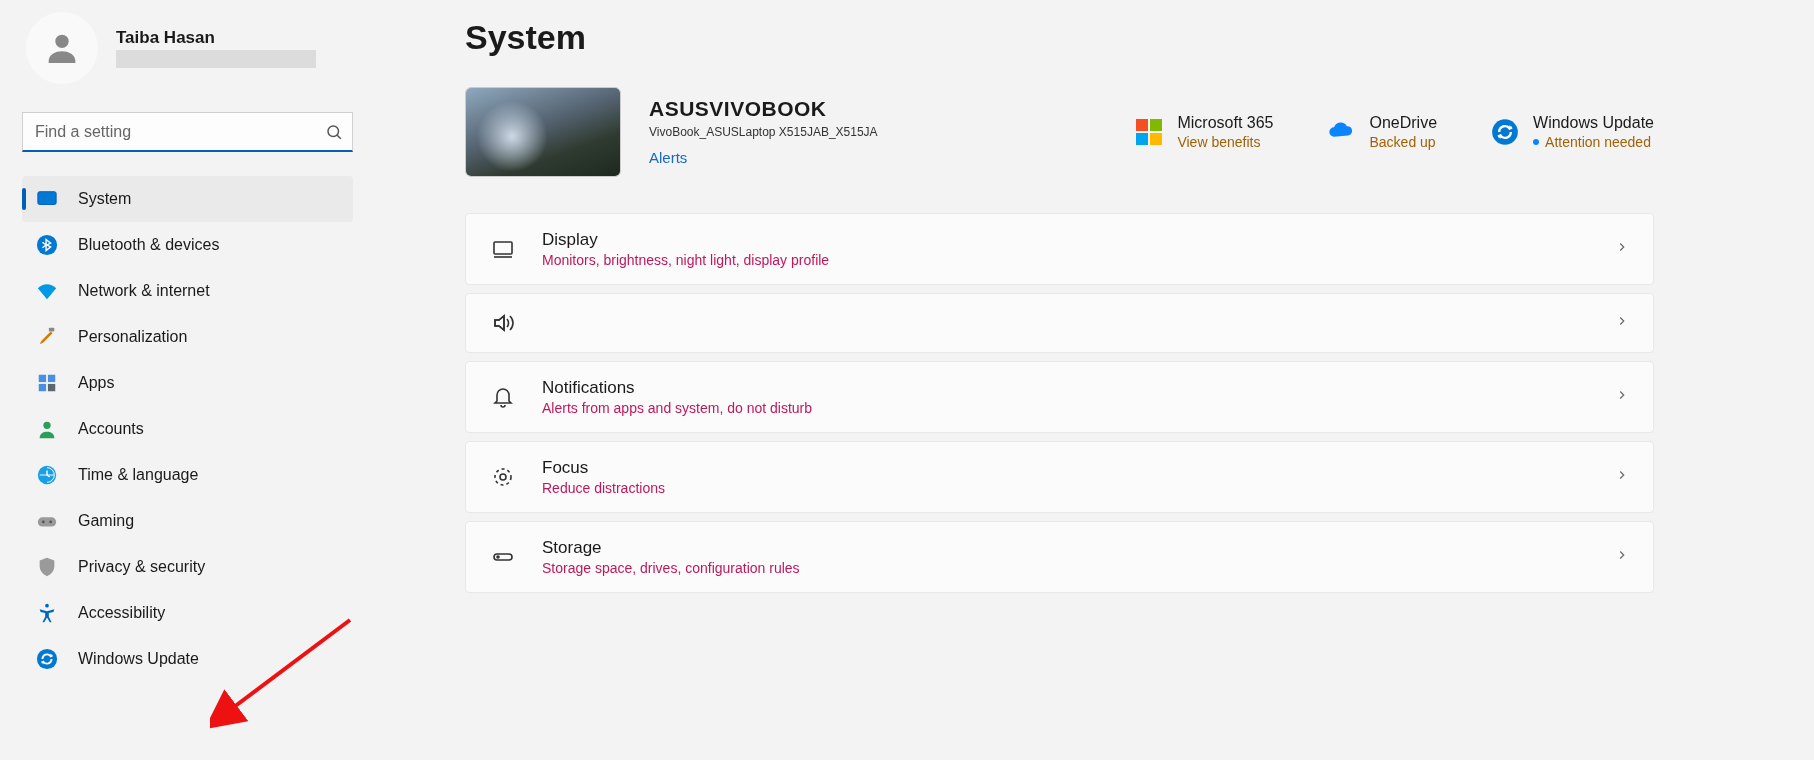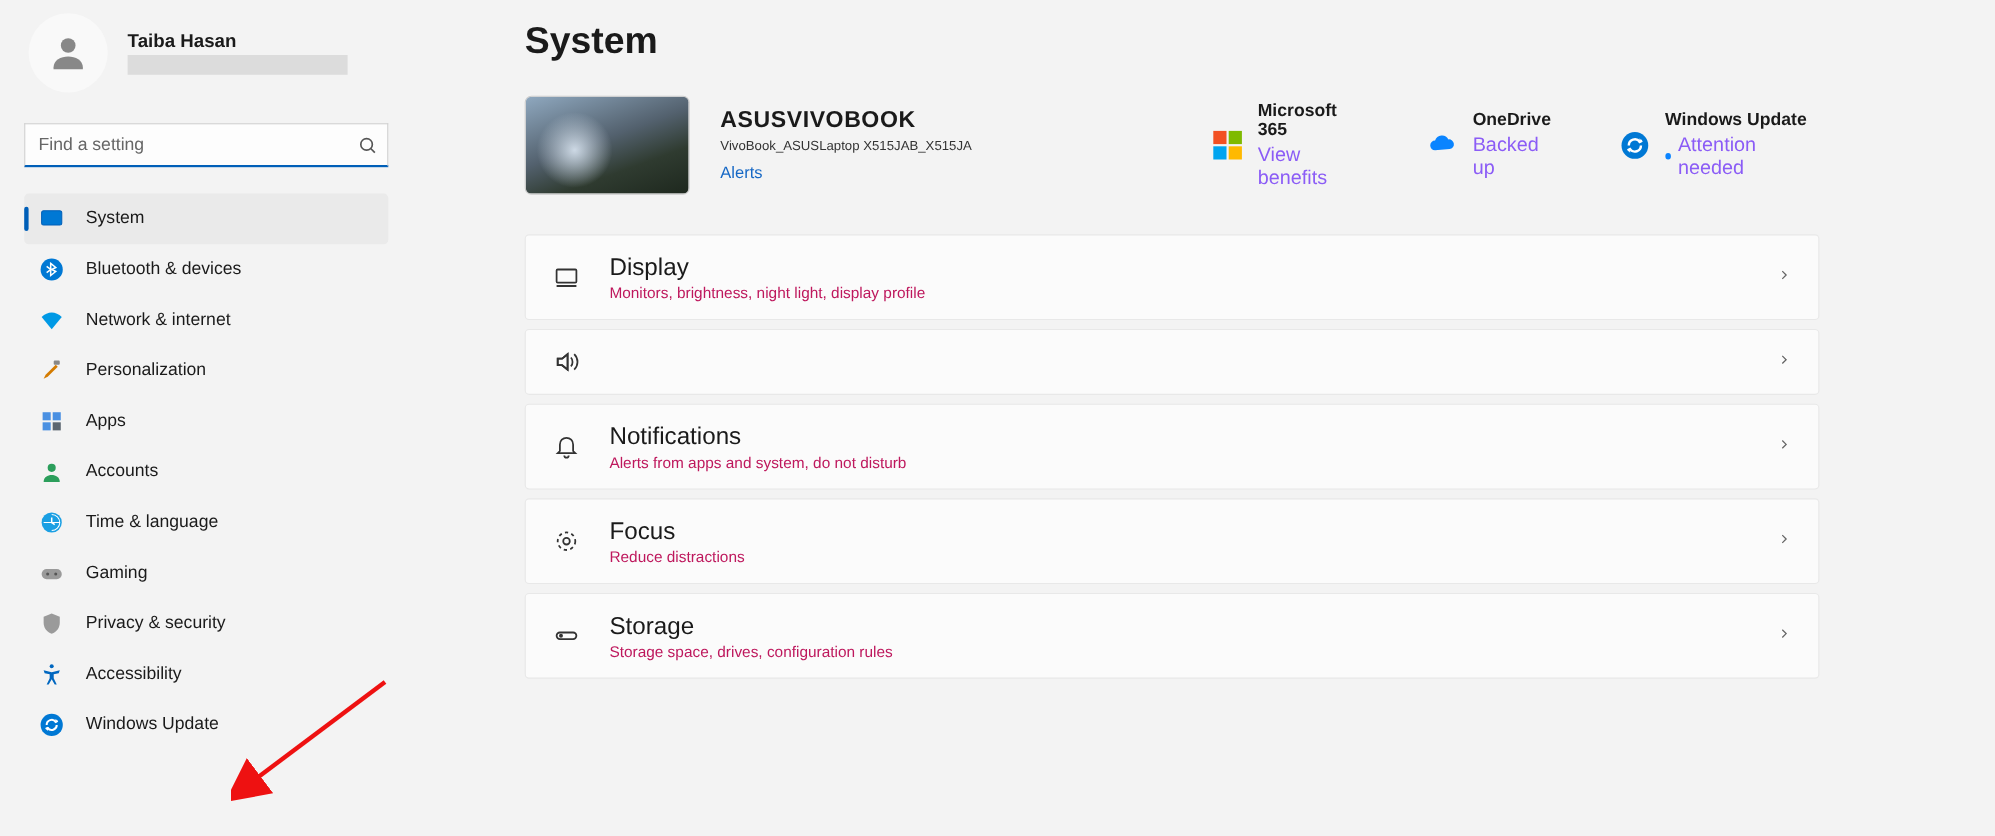--- a/index.html
+++ b/index.html
@@ -1,17 +1,17 @@
 <!DOCTYPE html>
 <html><head>
 <meta charset="utf-8">
 <style>
   * { box-sizing: border-box; margin: 0; padding: 0; font-family: "Segoe UI", "Segoe UI Variable", Arial, sans-serif; }
   body { background: #f3f3f3; width: 1814px; height: 760px; overflow: hidden; color: #1a1a1a; }
-  .app { display: flex; height: 100%; gap: 12px; }
+  .app { display: flex; height: 100%; }
 
   
   .sidebar { width: 375px; padding: 12px 22px 0 22px; display: flex; flex-direction: column; gap: 14px; }
   .profile { display: flex; align-items: center; gap: 18px; margin-left: 4px; }
   .avatar { width: 72px; height: 72px; border-radius: 50%; background: #f9f9f9; display: flex; align-items: center; justify-content: center; }
   .avatar svg { width: 40px; height: 40px; fill: #888; }
   .profile-text .name { font-size: 17px; font-weight: 600; }
   .profile-text .sub { background: #dcdcdc; width: 200px; height: 18px; margin-top: 2px; }
 
   .searchbox { position: relative; margin-top: 14px; }
@@ -48,39 +48,39 @@
     linear-gradient(160deg,#8fa8bf 0%, #53616e 45%, #2f3b30 70%, #1e281e 100%);
   }
   .device-info { flex: 0 0 420px; }
   .device-name { font-size: 21px; font-weight: 700; letter-spacing: .5px; }
   .device-model { font-size: 12px; color: #333; margin-top: 4px; }
   .rename { color: #1668c5; font-size: 15px; margin-top: 10px; cursor: pointer; display: inline-block; }
 
   .status-area { margin-left: auto; display: flex; align-items: center; gap: 54px; }
   .status-area .badge { display: flex; align-items: center; gap: 14px; }
   .badge .ico { width: 28px; height: 28px; display:flex; align-items:center; justify-content:center; }
-  .badge .txt .title { font-size: 16px; font-weight: 700; }
-  .badge .txt .sub { font-size: 18px; color: #8b5cf6; margin-top: 2px; display:flex; align-items:center; gap:6px; }
+  .badge .txt .title { font-size: 16px; font-weight: 400; }
+  .badge .txt .sub { font-size: 14px; color: #a16207; margin-top: 2px; display:flex; align-items:center; gap:6px; }
   .dot { width:6px; height:6px; border-radius:50%; background:#0a84ff; display:inline-block; }
 
   .ms365 { display:grid; grid-template-columns: 1fr 1fr; grid-template-rows:1fr 1fr; gap:2px; width:26px; height:26px; }
   .ms365 span:nth-child(1){background:#f25022;}
   .ms365 span:nth-child(2){background:#7fba00;}
   .ms365 span:nth-child(3){background:#00a4ef;}
   .ms365 span:nth-child(4){background:#ffb900;}
 
   .settings-list { display: flex; flex-direction: column; gap: 8px; }
   .setting-row {
     display: flex; align-items: center; gap: 26px;
     background: #fbfbfb; border: 1px solid #e8e8e8; border-radius: 4px;
     padding: 16px 24px; cursor: pointer;
   }
   .setting-row .row-ico { width: 26px; height: 26px; color:#333; display:flex; align-items:center; justify-content:center; }
   .setting-row .row-ico svg { width: 24px; height: 24px; }
-  .setting-row .row-text .row-title { font-size: 22px; }
+  .setting-row .row-text .row-title { font-size: 17px; }
   .setting-row .row-text .row-desc { font-size: 14px; color: #be185d; margin-top: 2px; }
   .setting-row .chev { margin-left: auto; color: #666; }
   .setting-row .chev svg { width: 14px; height: 14px; }
 
   
   .arrow { position: absolute; left: 210px; top: 610px; pointer-events: none; }
 </style>
 </head>
 <body>
 

